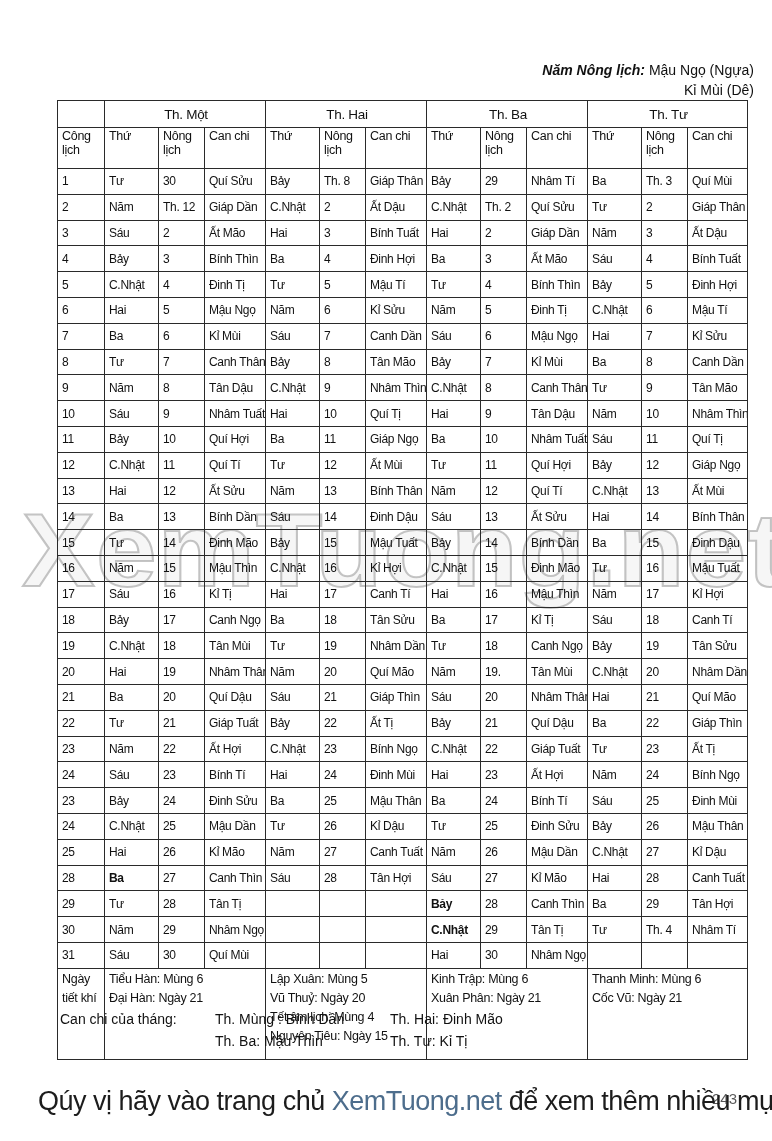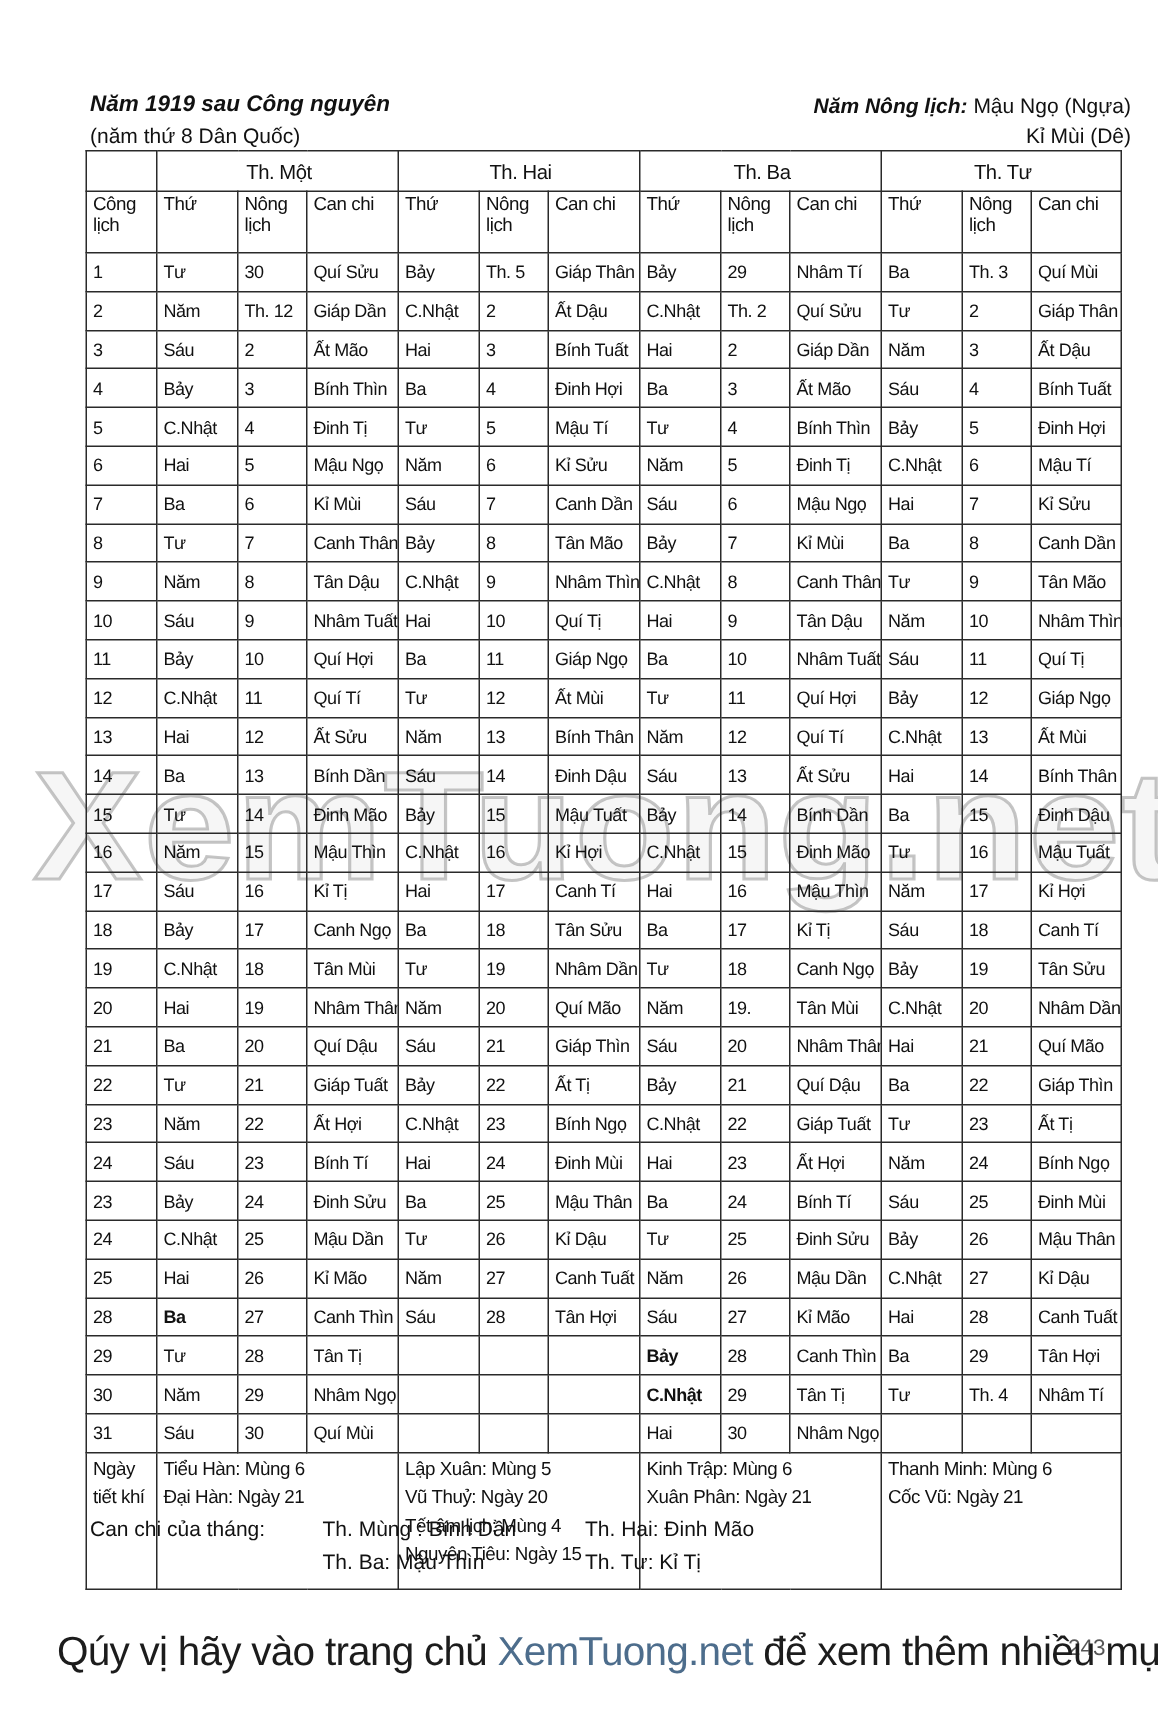--- a/index.html
+++ b/index.html
@@ -48,24 +48,20 @@
           font-size:27px;letter-spacing:-0.5px;white-space:nowrap;
           font-weight:normal;color:#1c1c1c;}
   .page-number{position:absolute;left:712px;top:1090px;font-size:15px;
                color:rgba(30,30,30,0.75);letter-spacing:0;}
 </style>
 </head>
 <body>
 
 <div class="page">
 
-  <div class="hdr-left">
-    <div class="l1">Năm 1919 sau Công nguyên</div>
-    <div class="l2">(năm thứ  8 Dân Quốc)</div>
-  </div>
 
   <div class="hdr-right">
     <div><span class="lbl">Năm Nông lịch:</span><span> Mậu Ngọ (Ngựa)</span></div>
     <div>Kỉ Mùi (Dê)</div>
   </div>
 
   <div class="watermark">XemTuong.net</div>
 
   <table class="cal">
     <colgroup>
@@ -107,21 +103,21 @@
         <th>Can chi</th>
       </tr>
     </thead>
     <tbody>
         <tr>
           <td>1</td>
           <td>Tư</td>
           <td>30</td>
           <td>Quí Sửu</td>
           <td>Bảy</td>
-          <td>Th. 5</td>
+          <td>Th. 8</td>
           <td>Giáp Thân</td>
           <td>Bảy</td>
           <td>29</td>
           <td>Nhâm Tí</td>
           <td>Ba</td>
           <td>Th. 3</td>
           <td>Quí Mùi</td>
         </tr>
         <tr>
           <td>2</td>

